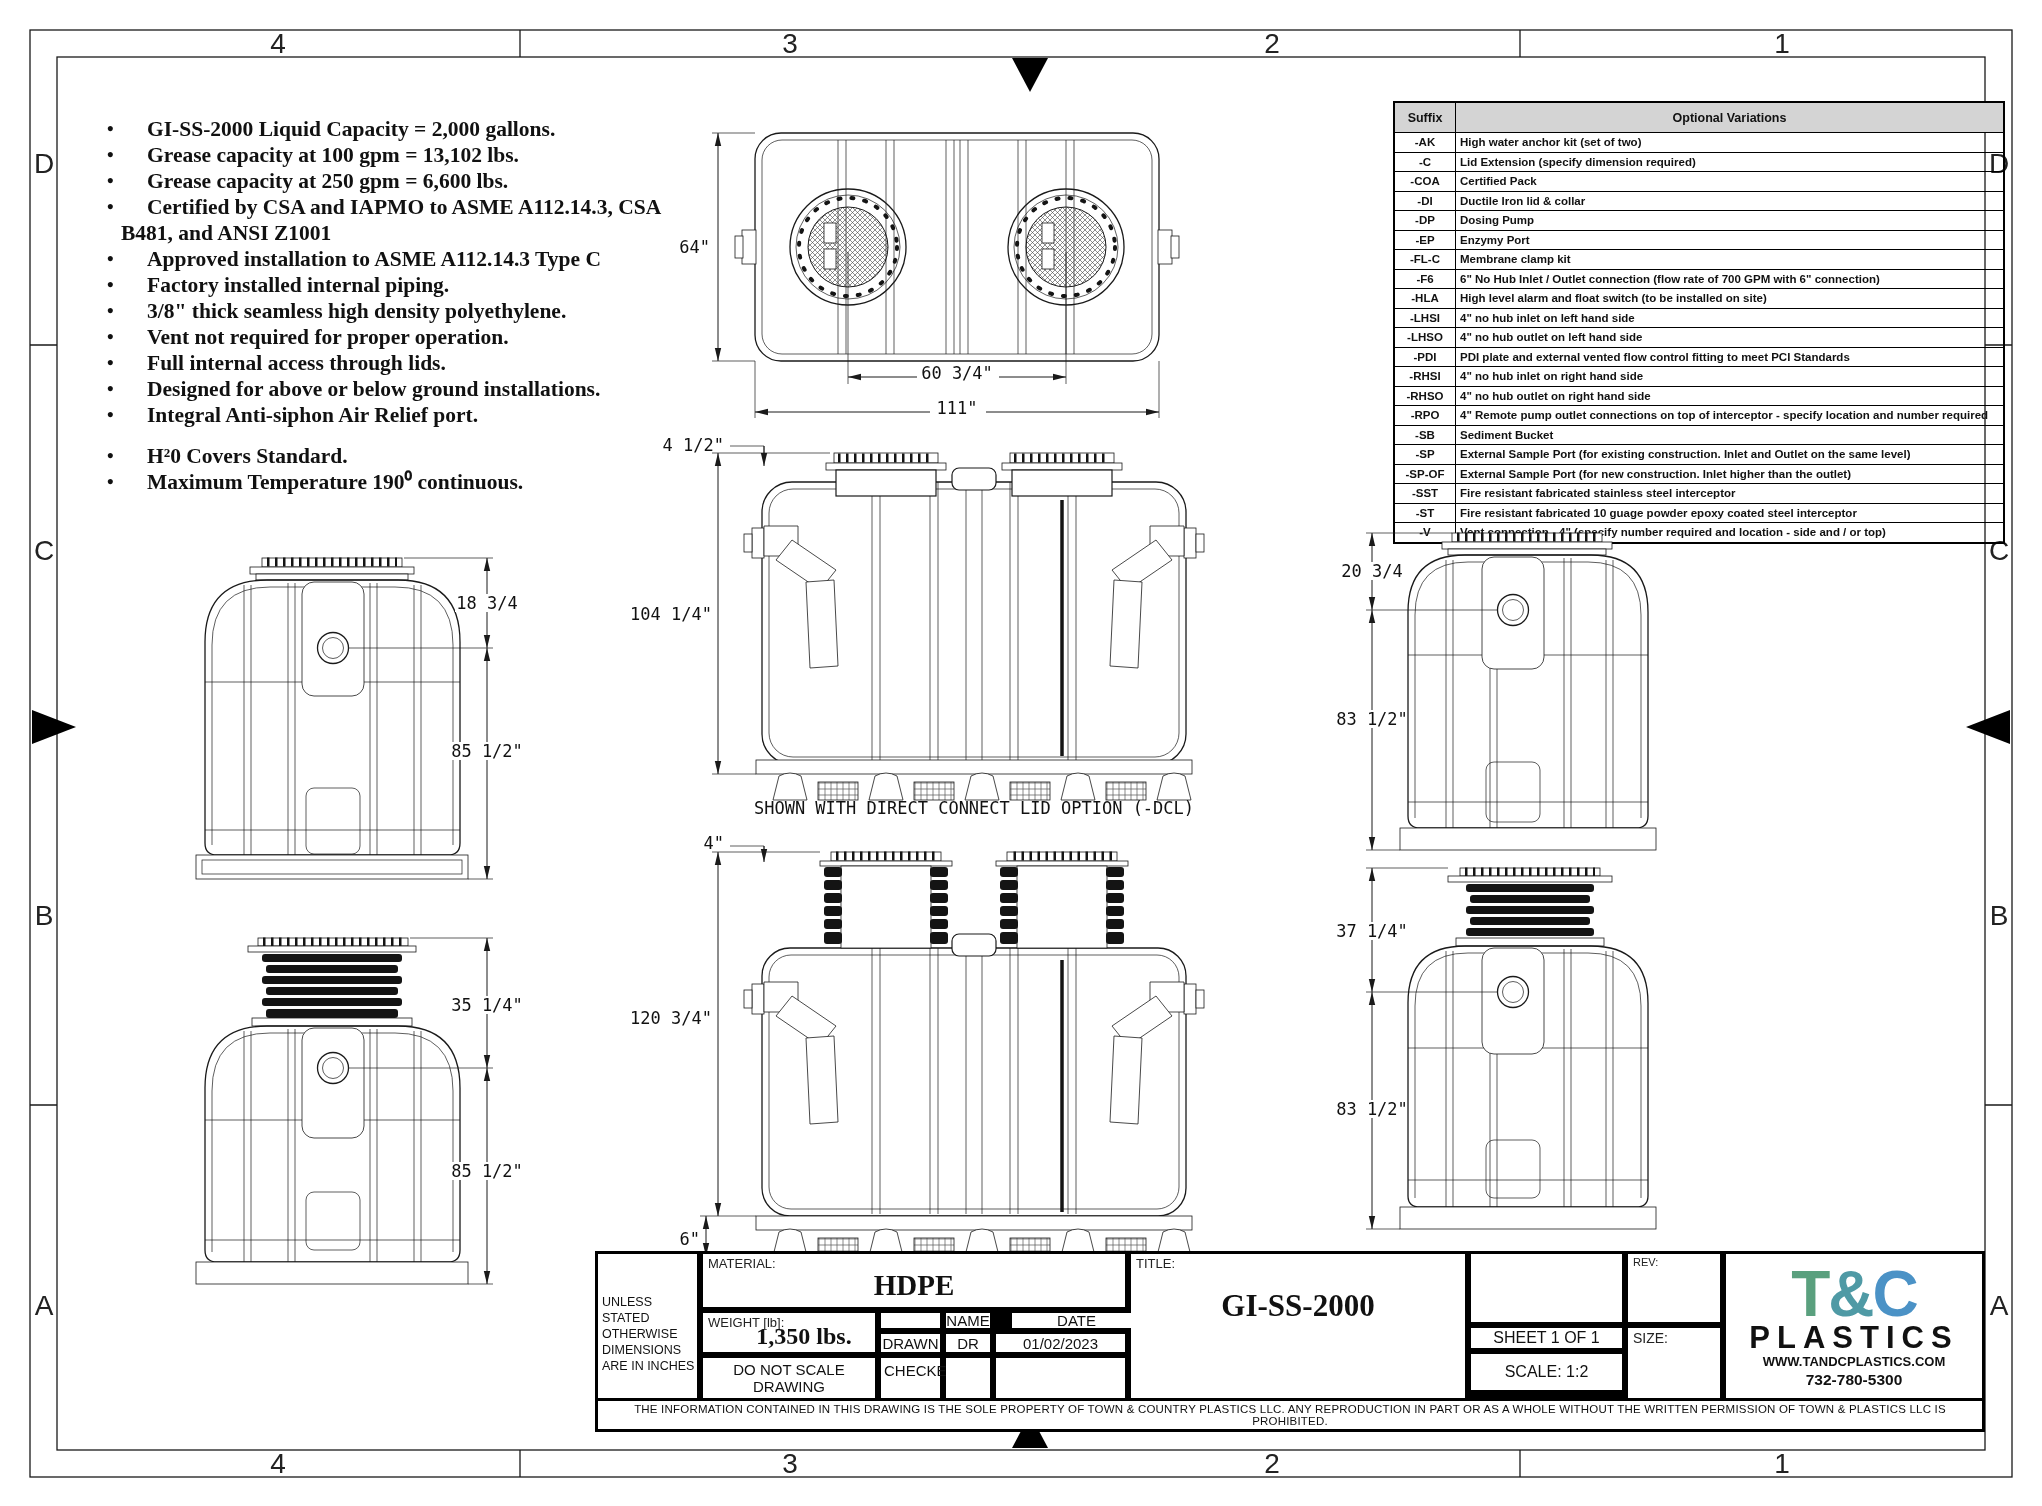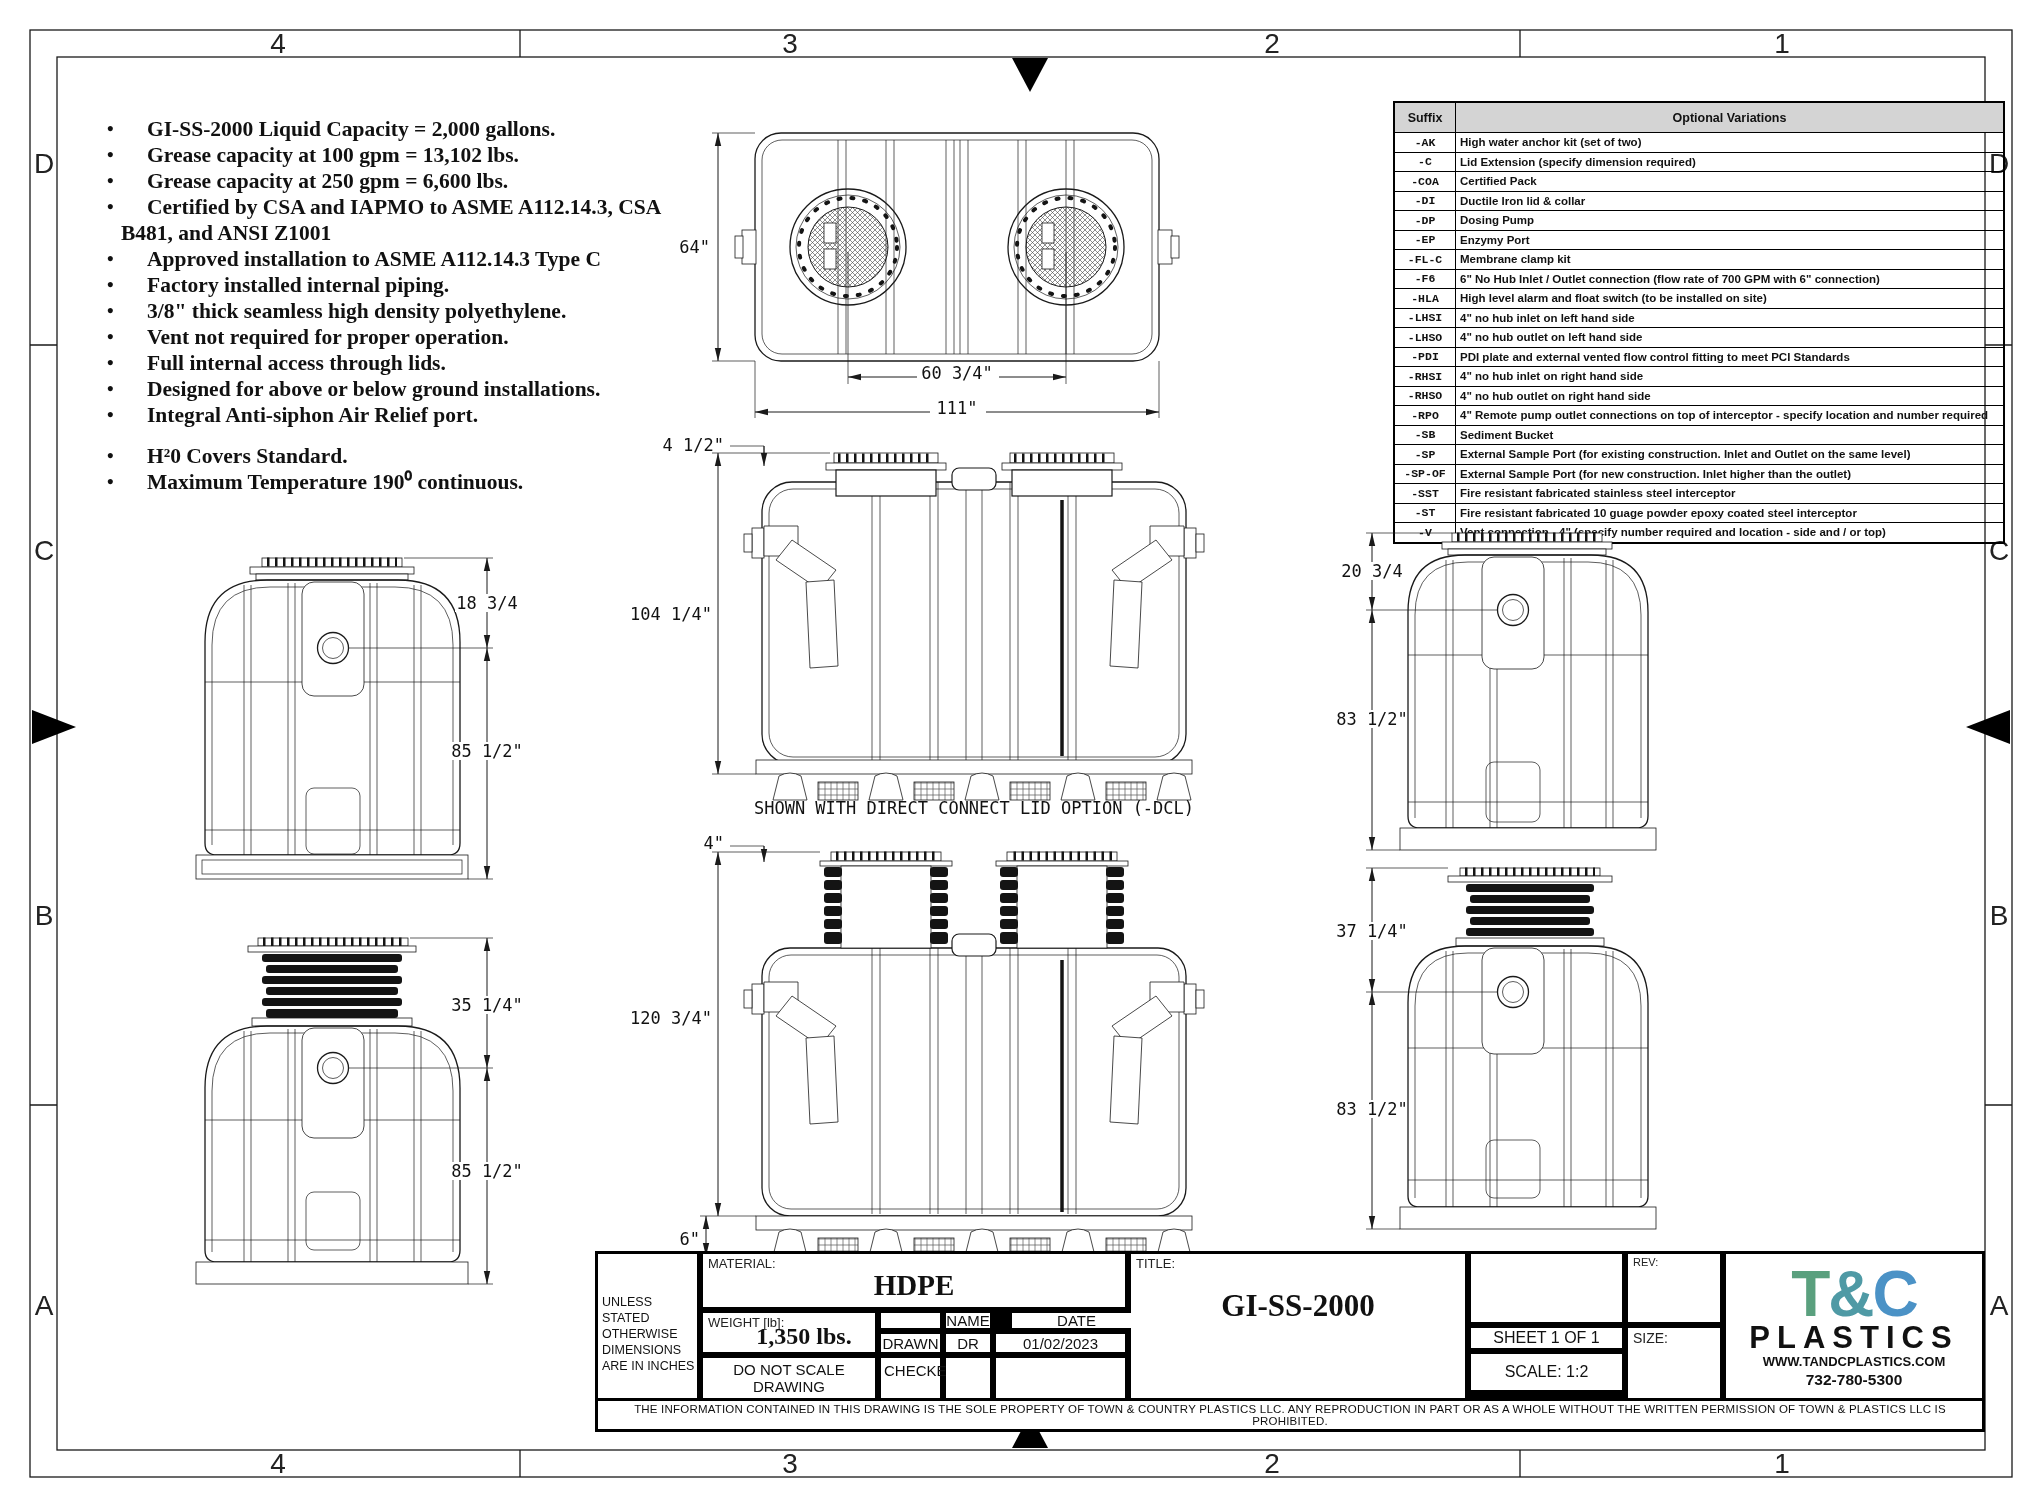--- a/index.html
+++ b/index.html
@@ -27,21 +27,21 @@
                     font-size:19px;}
   .specs ul.grp2{margin-top:15px;}
   
   .opt-table{position:absolute;left:1358px;top:101px;width:612px;
              border-collapse:collapse;table-layout:fixed;
              font-size:11.5px;font-weight:bold;margin-left:35px;}
   .opt-table th,.opt-table td{border:1px solid #000;padding:1px 4px;
              overflow:hidden;white-space:nowrap;}
   .opt-table thead th{background:#d4d4d4;font-size:12.5px;height:27px;text-align:center;}
   .opt-table td{height:16.5px;}
-  .opt-table td.sfx{text-align:center;width:52px;padding:1px 2px;font-family:Liberation Mono, monospace;}
+  .opt-table td.sfx{text-align:center;width:52px;padding:1px 2px;}
   .opt-table{border:2px solid #000;}
   
   .zone{position:absolute;width:40px;height:27px;line-height:27px;text-align:center;
         font-size:28px;font-weight:300;color:#222;}
   
   .tb{position:absolute;left:595px;top:1251px;width:1390px;height:181px;background:#000;}
   .tb .cell{position:absolute;background:#fff;box-sizing:border-box;}
   .tb .lab{position:absolute;left:5px;top:2px;font-size:13px;color:#222;}
   .tb .ctr{display:flex;align-items:center;justify-content:center;text-align:center;}
   .serifb{font-family:"Liberation Serif",serif;font-weight:bold;}

